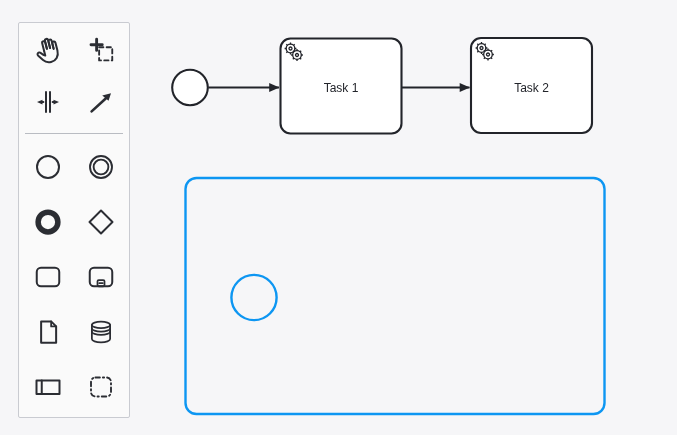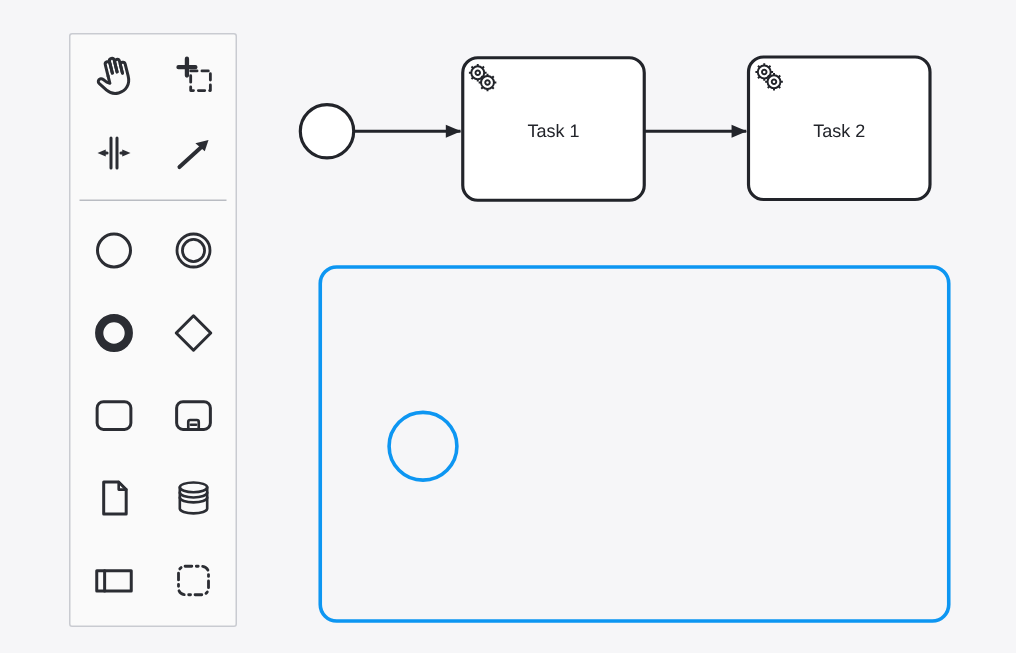--- a/index.html
+++ b/index.html
@@ -1,21 +1,21 @@
 <!DOCTYPE html>
 <html><head>
 <meta charset="utf-8">
 <style>
   html,body{margin:0;padding:0;}
   body{
     width:677px;height:435px;overflow:hidden;
     background:#f6f6f8;
     font-family:"Liberation Sans",sans-serif;
   }
-  .stage{position:relative;width:583px;height:435px;margin-left:28px;}
+  .stage{position:relative;width:583px;height:435px;}
 
   
   .palette{
     position:absolute;left:18px;top:22px;width:112px;height:396px;
     background:#fafafa;border:1px solid #c9cbd1;border-radius:2px;
     box-sizing:border-box;padding-top:2px;
   }
   .prow{display:flex;justify-content:center;}
   .entry{
     width:53px;height:51px;display:flex;align-items:center;justify-content:center;

